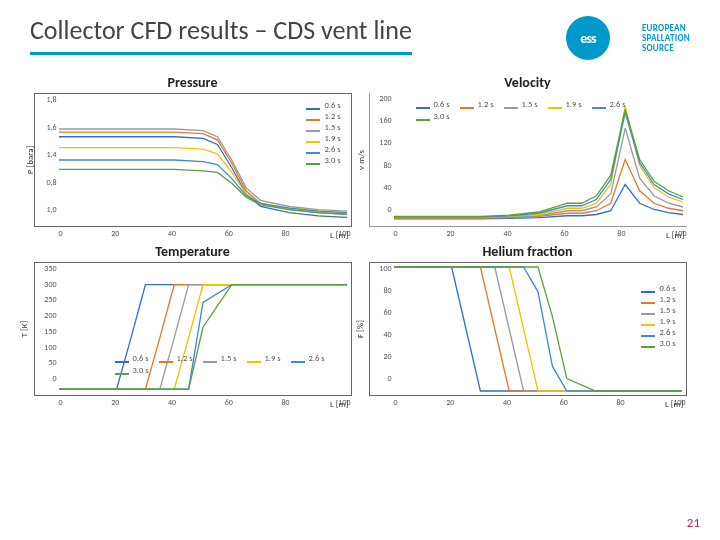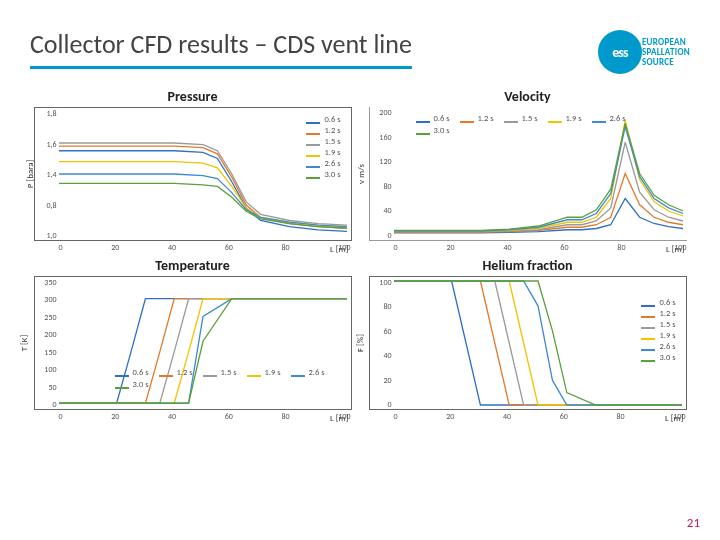--- a/index.html
+++ b/index.html
@@ -1,32 +1,32 @@
 <!DOCTYPE html>
 <html><head>
 <meta charset="utf-8">
 <style>
   * { box-sizing: border-box; margin: 0; padding: 0; }
   body { width: 720px; height: 540px; background: #fff; font-family: "Segoe UI", Calibri, Arial, sans-serif; color: #444; position: relative; }
-  .header { display: flex; align-items: flex-start; justify-content: space-between; padding: 30px 30px 8px 30px; }
+  .header { display: flex; align-items: flex-start; justify-content: space-between; padding: 16px 30px 8px 30px; }
   .title { font-size: 26px; font-weight: 300; color: #444; line-height: 1.15; }
   .title .underline { border-bottom: 3px solid #0099cc; display: inline-block; padding-bottom: 6px; }
   .logo-block { display: flex; align-items: center; gap: 0; }
   .logo-badge { width: 44px; height: 44px; background: #0099cc; border-radius: 50%; display: flex; align-items: center; justify-content: center; color: #fff; font-weight: 700; font-size: 14px; letter-spacing: -1px; }
-  .logo-text { font-size: 9px; color: #0099cc; font-weight: 700; line-height: 1.1; letter-spacing: 0.3px; }
+  .logo-text { font-size: 9px; color: #0099cc; font-weight: 700; line-height: 1.1; letter-spacing: 0.3px; margin-left: 32px; }
   .grid { display: grid; grid-template-columns: 1fr 1fr; gap: 16px 6px; padding: 6px 28px 0 28px; }
   .cell { display: flex; flex-direction: column; align-items: center; }
   .cell-title { font-size: 14px; font-weight: 600; color: #222; margin-bottom: 2px; }
   .chart-outer { position: relative; width: 318px; }
   .chart-box { position: relative; width: 318px; height: 134px; border: 1px solid #999; border-top: none; border-right: none; background: #fff; }
   .chart-box.box-all { border: 1px solid #666; }
   .axis-y-label { position: absolute; left: -20px; top: 50%; transform: translateY(-50%) rotate(-90deg); font-size: 9px; color: #333; white-space: nowrap; }
   .axis-x-label { position: absolute; right: 2px; bottom: -14px; font-size: 9px; color: #333; text-align: right; }
   .ticks-x { position: absolute; left: 24px; right: 0; bottom: -12px; display: flex; justify-content: space-between; font-size: 8px; color: #555; }
-  .ticks-y { position: absolute; left: 0px; top: 0; bottom: 0; display: flex; flex-direction: column; justify-content: space-between; font-size: 8px; color: #555; width: 22px; text-align: right; }
+  .ticks-y { position: absolute; left: 0px; top: 0; bottom: 12px; display: flex; flex-direction: column; justify-content: space-between; font-size: 8px; color: #555; width: 22px; text-align: right; }
   .plot { position: absolute; left: 24px; right: 4px; top: 4px; bottom: 4px; }
   svg.lines { position: absolute; left: 0; top: 0; width: 100%; height: 100%; overflow: visible; }
   .legend { font-size: 8.5px; color: #555; display: flex; flex-wrap: wrap; gap: 2px 10px; }
   .legend .item { display: flex; align-items: flex-end; gap: 4px; }
   .legend .sw { width: 14px; height: 2px; }
   .legend.pressure { position: absolute; right: 10px; top: 6px; flex-direction: column; gap: 1px; }
   .legend.velocity { position: absolute; left: 46px; top: 6px; width: 220px; }
   .legend.temperature { position: absolute; left: 80px; bottom: 20px; width: 220px; }
   .legend.helium { position: absolute; right: 10px; top: 20px; flex-direction: column; gap: 1px; }
   .pagenum { position: absolute; right: 20px; bottom: 10px; font-size: 13px; color: #be185d; }

